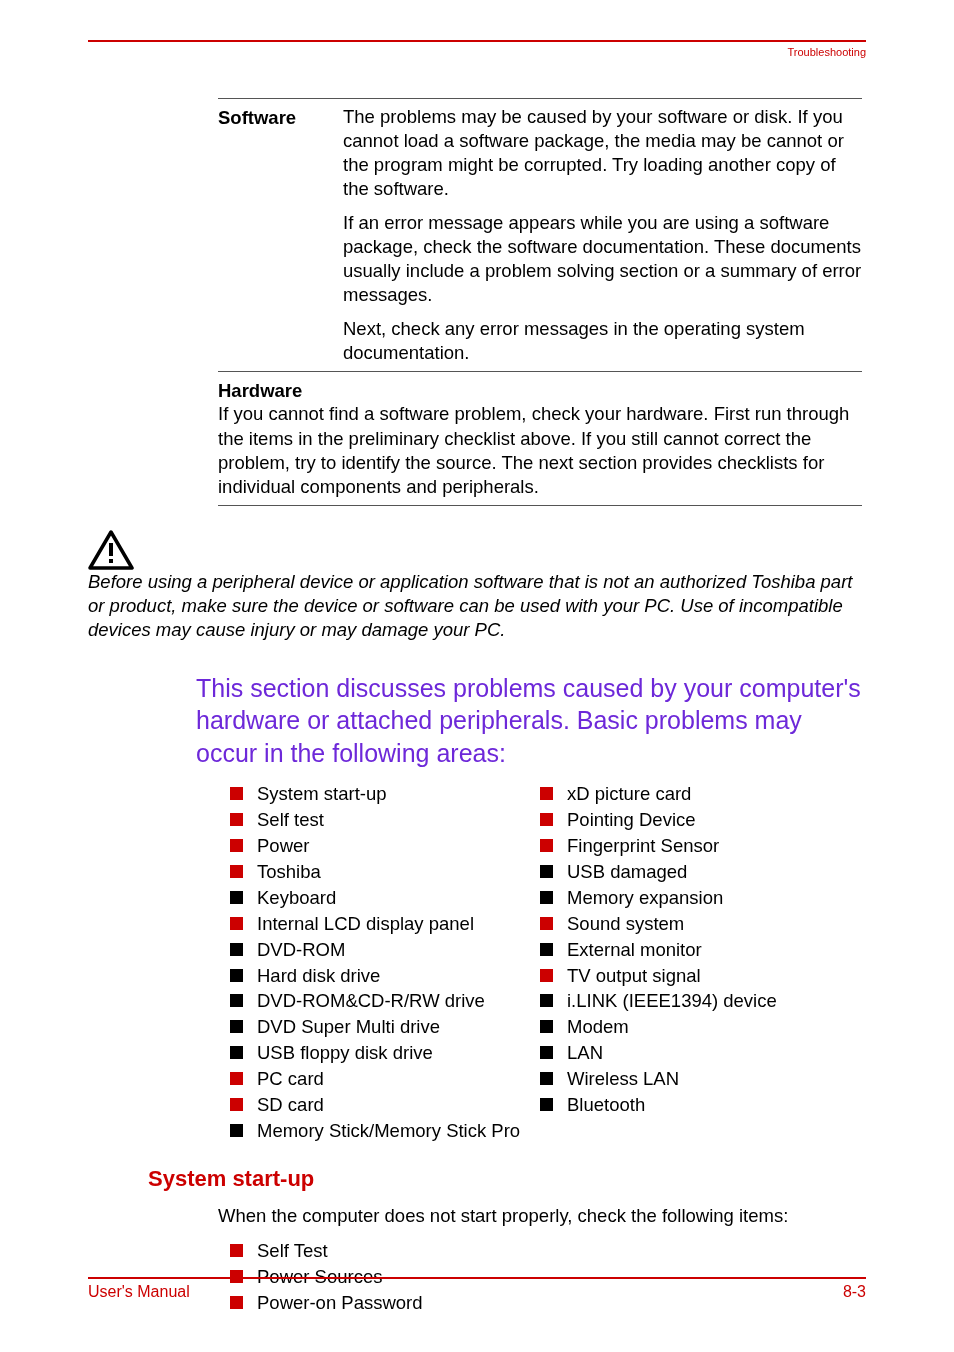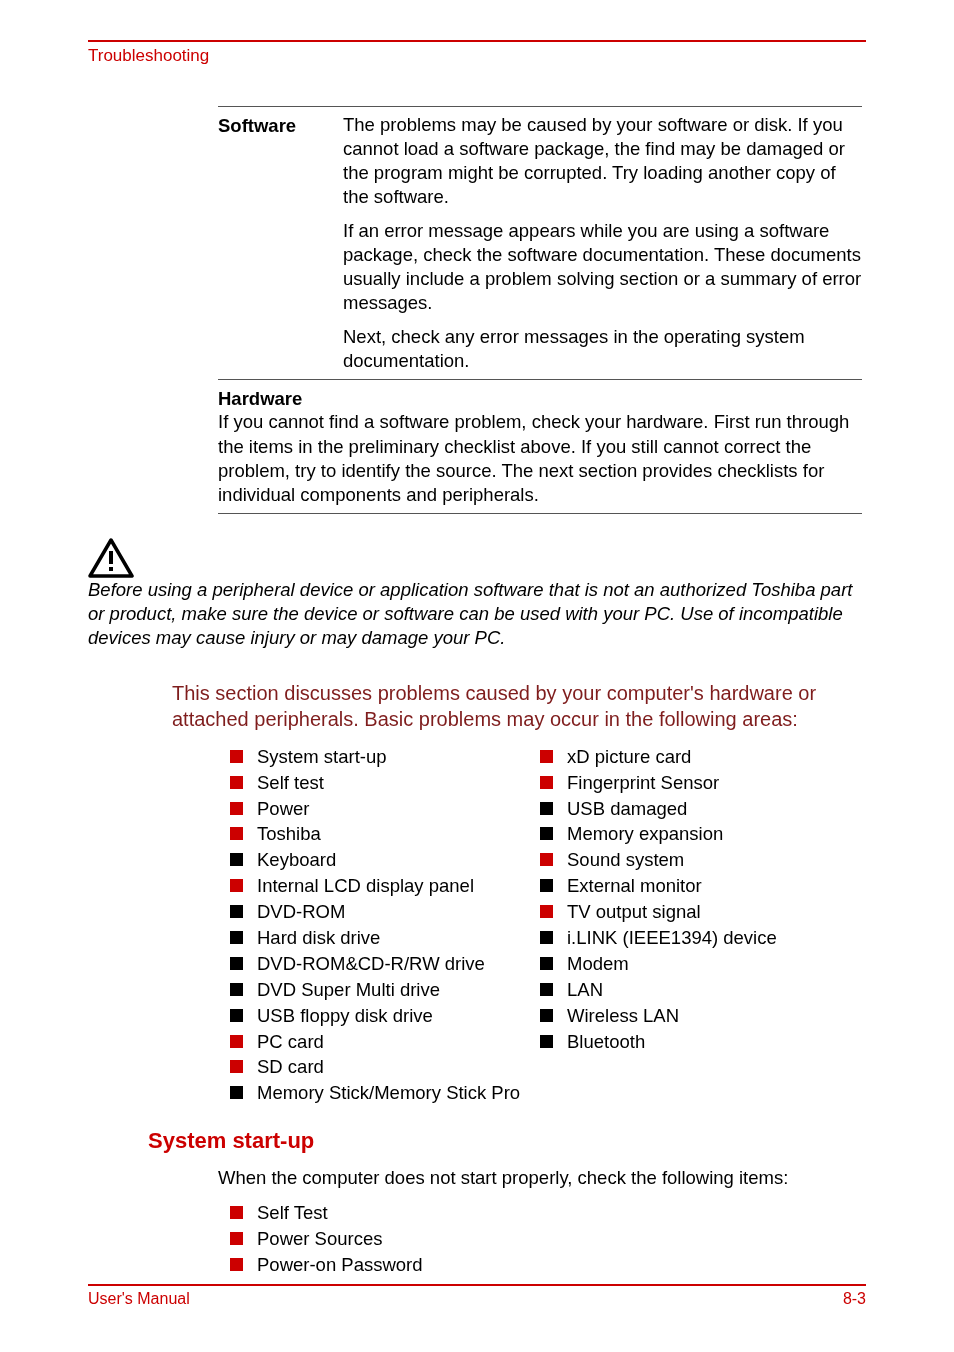--- a/index.html
+++ b/index.html
@@ -15,23 +15,23 @@
       position: relative;
     }
     .page-wrap {
       padding: 40px 88px 0 88px;
     }
     .top-rule {
       border-top: 2px solid #c00;
       margin-bottom: 4px;
     }
     .header-label {
-      text-align: left;
+      text-align: right;
       color: #c00;
-      font-size: 17px;
+      font-size: 11px;
       margin-bottom: 40px;
     }
     .deflist {
       margin-left: 130px;
       margin-right: 4px;
     }
     .defrow {
       display: flex;
       border-top: 1.5px solid #555;
       padding: 6px 0;
@@ -78,24 +78,24 @@
       line-height: 1.3;
       color: #000;
     }
     h1.section-heading {
       color: #c00;
       font-size: 29px;
       font-weight: bold;
       margin: 32px 0 20px 0;
     }
     .body-text {
-      margin-left: 84px;
-      font-size: 20px;
+      margin-left: 108px;
+      font-size: 25px;
       line-height: 1.3;
-      color: #7f1d1d;
+      color: #6d28d9;
       margin-bottom: 12px;
     }
     .two-col {
       margin-left: 142px;
       display: flex;
     }
     .col {
       flex: 0 0 auto;
     }
     .col.left {
@@ -137,21 +137,21 @@
       font-size: 18.5px;
       line-height: 1.3;
       color: #000;
       margin-bottom: 10px;
     }
     .sub-list {
       margin-left: 142px;
     }
     .footer {
       position: absolute;
-      bottom: 44px;
+      bottom: 51px;
       left: 88px;
       right: 88px;
     }
     .footer-rule {
       border-top: 2px solid #c00;
       margin-bottom: 4px;
     }
     .footer-row {
       display: flex;
       justify-content: space-between;
@@ -163,21 +163,21 @@
 <body>
 
 <div class="page-wrap">
   <div class="top-rule"></div>
   <div class="header-label">Troubleshooting</div>
 
   <div class="deflist">
     <div class="defrow">
       <div class="defterm">Software</div>
       <div class="defdesc">
-        <p>The problems may be caused by your software or disk. If you cannot load a software package, the find may be damaged or the program might be corrupted. Try loading another copy of the software.</p>
+        <p>The problems may be caused by your software or disk. If you cannot load a software package, the media may be cannot or the program might be corrupted. Try loading another copy of the software.</p>
         <p>If an error message appears while you are using a software package, check the software documentation. These documents usually include a problem solving section or a summary of error messages.</p>
         <p>Next, check any error messages in the operating system documentation.</p>
       </div>
     </div>
     <div class="defrow last">
       <div class="defterm">Hardware</div>
       <div class="defdesc">
         <p>If you cannot find a software problem, check your hardware. First run through the items in the preliminary checklist above. If you still cannot correct the problem, try to identify the source. The next section provides checklists for individual components and peripherals.</p>
       </div>
     </div>
@@ -253,20 +253,24 @@
             <span class="bullet-sq black"></span>
             <span>Memory Stick/Memory Stick Pro</span>
           </li>
       </ul>
     </div>
     <div class="col right">
       <ul class="blist">
         <li>
             <span class="bullet-sq"></span>
             <span>xD picture card</span>
+          </li>
+        <li>
+            <span class="bullet-sq"></span>
+            <span>Pointing Device</span>
           </li>
         <li>
             <span class="bullet-sq"></span>
             <span>Fingerprint Sensor</span>
           </li>
         <li>
             <span class="bullet-sq black"></span>
             <span>USB damaged</span>
           </li>
         <li>

